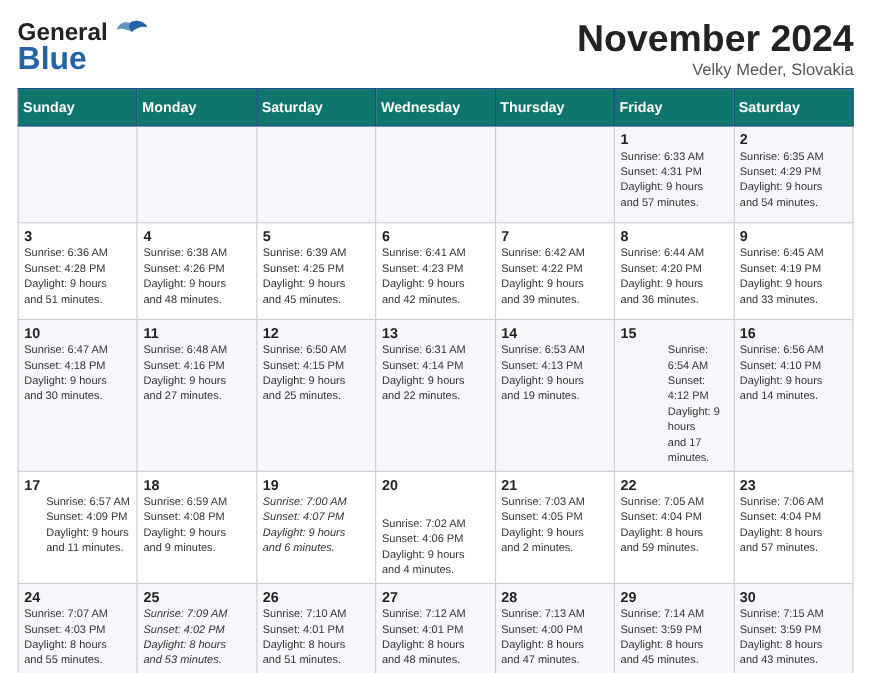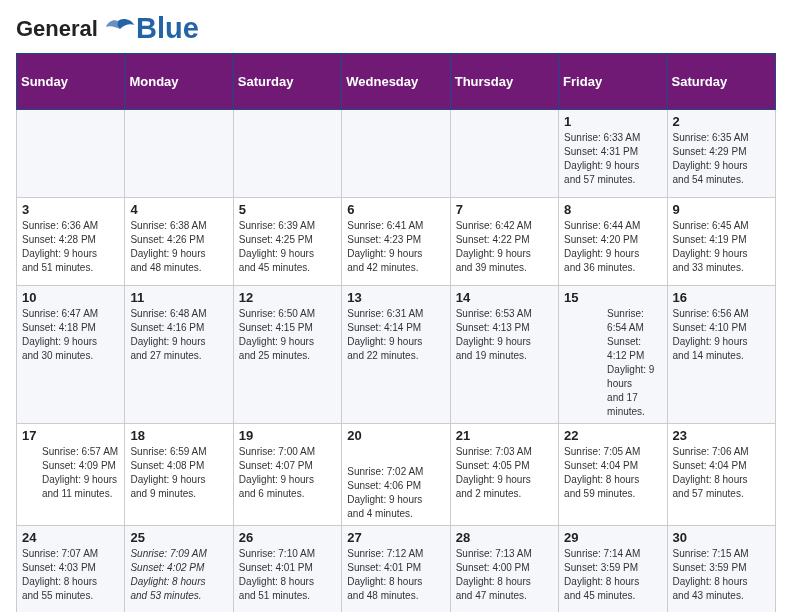--- a/index.html
+++ b/index.html
@@ -11,46 +11,46 @@
       padding: 16px;
     }
     .header-area {
       display: flex;
       justify-content: space-between;
       align-items: flex-start;
       margin-bottom: 8px;
     }
     .logo {
       display: flex;
-      flex-direction: row;
+      flex-direction: column;
       align-items: flex-start;
     }
     .title-block {
       text-align: right;
     }
     .month-title {
       font-size: 34px;
       font-weight: bold;
       color: #222;
     }
     .location {
       font-size: 15px;
       color: #555;
     }
     table {
       width: 100%;
       border-collapse: collapse;
       table-layout: fixed;
     }
     thead tr th {
-      background-color: #701a75;
+      background-color: #0f766e;
       color: #fff;
       font-size: 13px;
       font-weight: bold;
-      padding: 20px 4px;
+      padding: 9px 4px;
       text-align: left;
       border: 1px solid #1a4a8a;
     }
     tbody tr td {
       vertical-align: top;
       border: 1px solid #ccc;
       padding: 4px 5px;
       font-size: 10.5px;
       color: #222;
       height: 88px;
@@ -84,20 +84,24 @@
   <div class="logo">
     <div style="display:flex;align-items:center;">
       <span style="font-size:22px;font-weight:bold;color:#222;">General</span>
       <svg width="36" height="22" viewBox="0 0 36 22" style="margin-left:2px;margin-top:-2px;">
         <path d="M18 4 C22 0, 32 2, 34 8 C30 6, 24 8, 20 12 C18 10, 16 8, 18 4Z" fill="#2563a8"></path>
         <path d="M18 4 C14 2, 8 4, 6 10 C10 8, 16 10, 20 12 C18 10, 16 8, 18 4Z" fill="#2563a8" opacity="0.7"></path>
       </svg>
     </div>
     <span style="font-size:29px;font-weight:bold;color:#2563a8;margin-top:-4px;">Blue</span>
   </div>
+  <div class="title-block">
+    <div class="month-title">November 2024</div>
+    <div class="location">Velky Meder, Slovakia</div>
+  </div>
 </div>
 
 <table>
   <thead>
     <tr id="weekday-header">
         <th>Sunday</th>
         <th>Monday</th>
         <th>Saturday</th>
         <th>Wednesday</th>
         <th>Thursday</th>
@@ -239,21 +243,21 @@
         </td>
         <td>
           <span class="day-number">18</span>
           <div class="day-info" style="white-space: pre-line;">Sunrise: 6:59 AM
 Sunset: 4:08 PM
 Daylight: 9 hours
 and 9 minutes.</div>
         </td>
         <td>
           <span class="day-number">19</span>
-          <div class="day-info" style="white-space: pre-line;">Sunrise: 7:00 AM
+          <div class="day-info" style="white-space: pre-line; font-style: italic;">Sunrise: 7:00 AM
 Sunset: 4:07 PM
 Daylight: 9 hours
 and 6 minutes.</div>
         </td>
         <td>
           <span class="day-number">20</span>
           <div class="day-info" style="white-space: pre-line; margin-top: 22px;">Sunrise: 7:02 AM
 Sunset: 4:06 PM
 Daylight: 9 hours
 and 4 minutes.</div>

